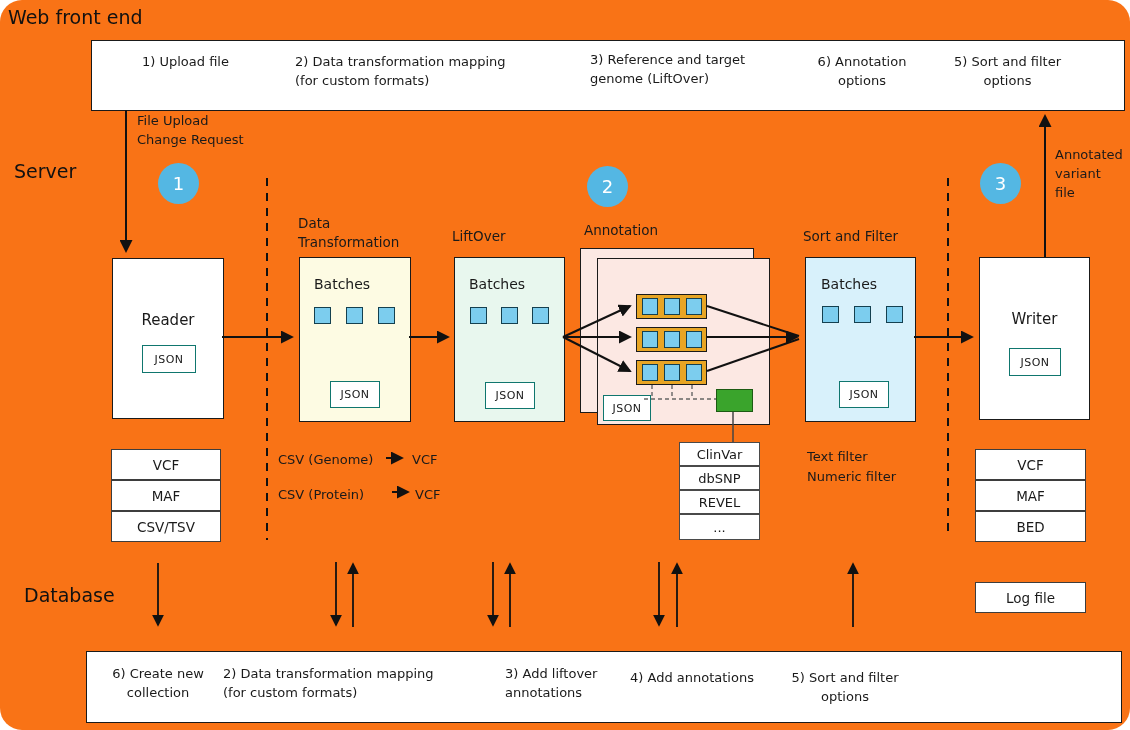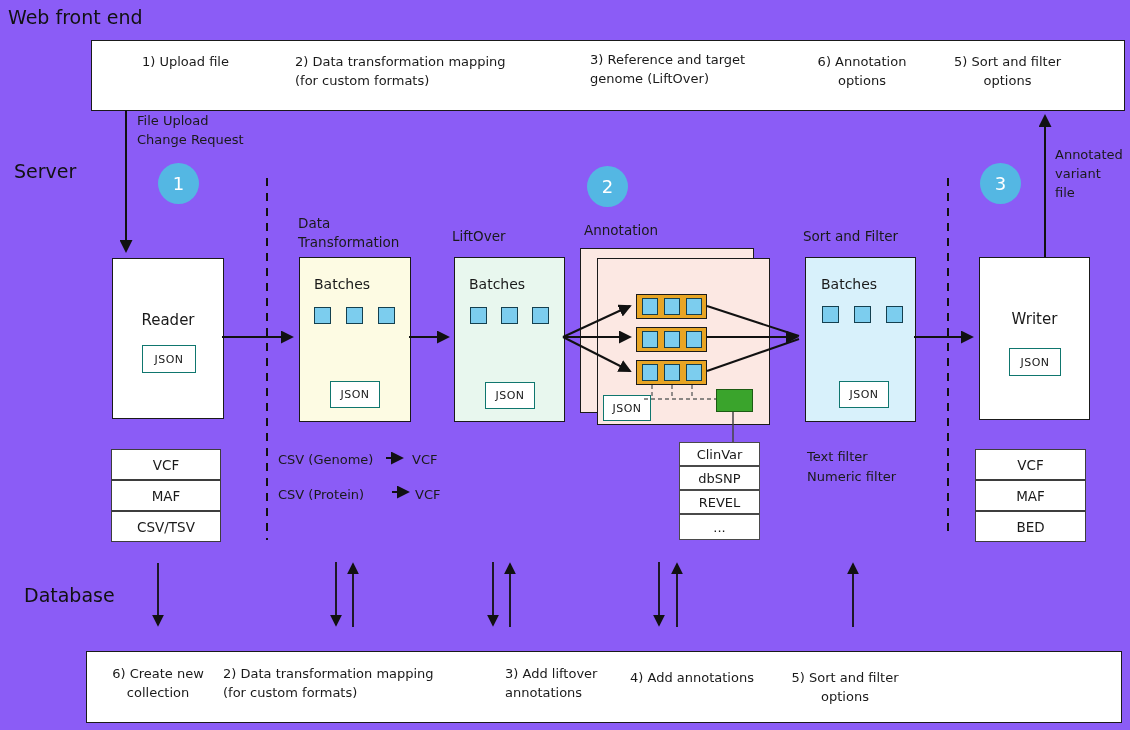--- a/index.html
+++ b/index.html
@@ -1,19 +1,19 @@
 <!DOCTYPE html>
 <html><head>
 <meta charset="utf-8">
 <style>
   html,body{margin:0;padding:0;background:#fff;}
   #stage{
-    position:relative;width:1130px;height:730px;background:#8b5cf6;
+    position:relative;width:1130px;height:730px;background:#f97316;
     font-family:"DejaVu Sans","Liberation Sans",sans-serif;
-    color:#1a1a1a;overflow:hidden;
+    color:#1a1a1a;overflow:hidden;border-radius:22px;
   }
   .abs{position:absolute;}
   .ml{white-space:pre-line;}
   .sect{font-size:19px;color:#111;}
   .bigbox{border:1.7px solid #1a1a1a;background:#fff;}
   .itm{font-size:13px;line-height:19px;}
   .ctr{text-align:center;}
   .circle{
     width:41px;height:41px;border-radius:50%;background:#54b7e3;color:#fff;
     display:flex;align-items:center;justify-content:center;font-size:18px;
@@ -153,20 +153,21 @@
   <div class="acell" style="left:679px;top:466px;height:24px;">dbSNP</div>
   <div class="acell" style="left:679px;top:490px;height:24px;">REVEL</div>
   <div class="acell" style="left:679px;top:514px;height:26px;">...</div>
 
   <div class="abs txt ml" style="left:807px;top:447px;">Text filter
 Numeric filter</div>
 
   <div class="fcell" style="left:975px;top:449px;width:111px;">VCF</div>
   <div class="fcell" style="left:975px;top:480px;width:111px;">MAF</div>
   <div class="fcell" style="left:975px;top:511px;width:111px;">BED</div>
+  <div class="fcell" style="left:975px;top:582px;width:111px;">Log file</div>
 
   <div class="abs bigbox" style="left:86px;top:651px;width:1034px;height:70px;"></div>
   <div class="abs itm ml ctr" style="left:108px;top:664px;width:100px;">6) Create new
 collection</div>
   <div class="abs itm ml" style="left:223px;top:664px;">2) Data transformation mapping
 (for custom formats)</div>
   <div class="abs itm ml" style="left:505px;top:664px;">3) Add liftover
 annotations</div>
   <div class="abs itm" style="left:630px;top:668px;">4) Add annotations</div>
   <div class="abs itm ml ctr" style="left:770px;top:668px;width:150px;">5) Sort and filter

